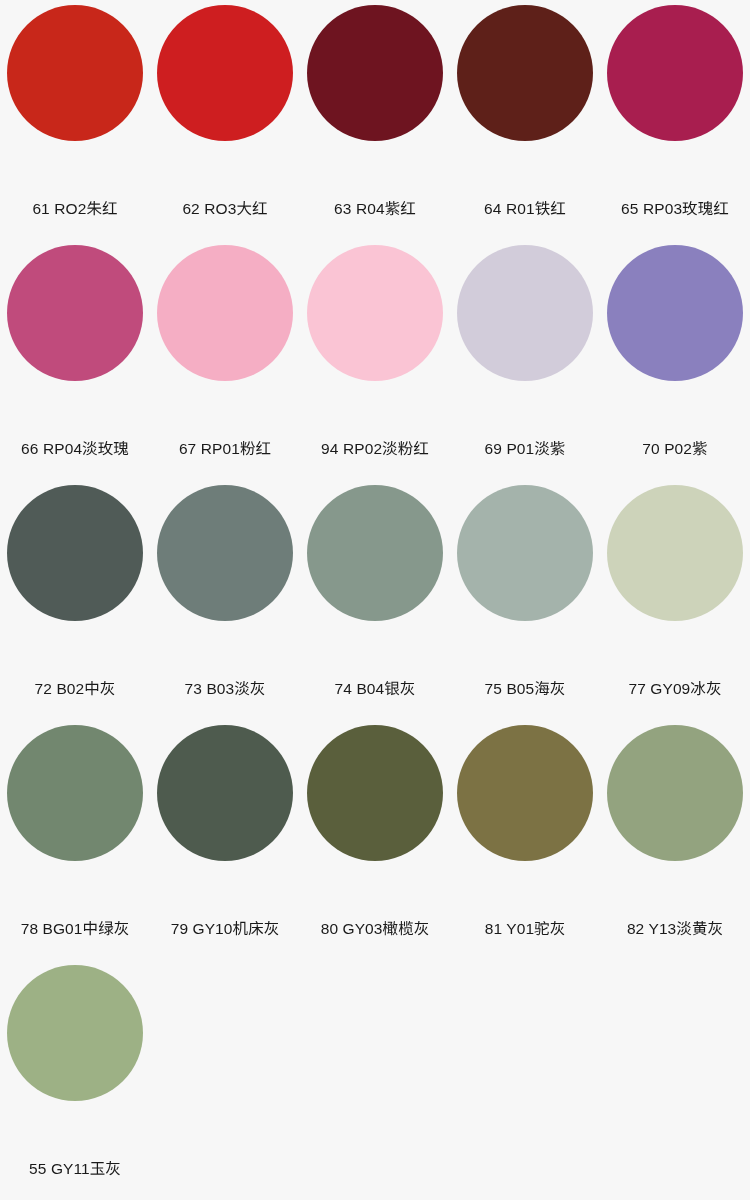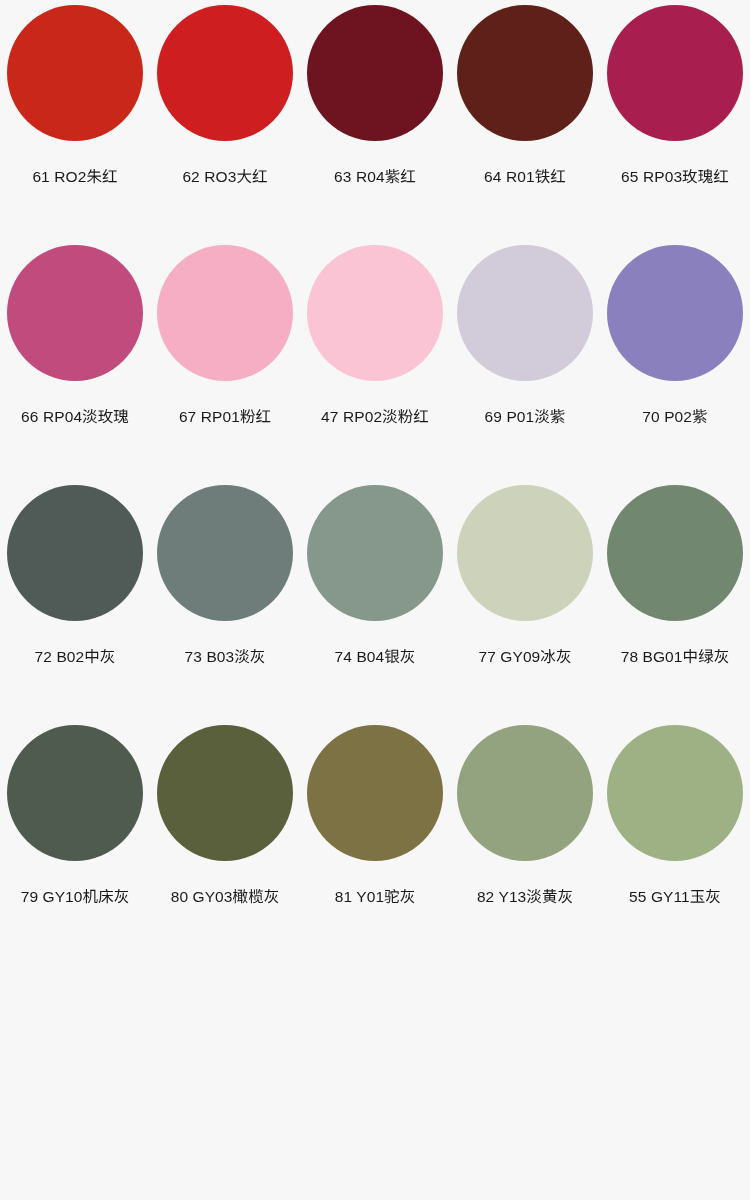--- a/index.html
+++ b/index.html
@@ -31,20 +31,21 @@
   }
   .swatch-cell {
     width: 150px;
     height: 240px;
     display: flex;
     flex-direction: column;
     align-items: center;
     justify-content: flex-start;
     box-sizing: border-box;
     padding-top: 5px;
+    gap: 32px;
   }
   .swatch-circle {
     width: 136px;
     height: 136px;
     border-radius: 50%;
     flex: 0 0 auto;
     background: #cccccc;
   }
   .swatch-label {
     margin-top: 26px;
@@ -85,41 +86,45 @@
       <div class="swatch-cell">
         <div class="swatch-circle" style="background-color: rgb(192, 75, 124);"></div>
         <div class="swatch-label">66 RP04淡玫瑰</div>
       </div>
       <div class="swatch-cell">
         <div class="swatch-circle" style="background-color: rgb(245, 174, 196);"></div>
         <div class="swatch-label">67 RP01粉红</div>
       </div>
       <div class="swatch-cell">
         <div class="swatch-circle" style="background-color: rgb(250, 196, 212);"></div>
-        <div class="swatch-label">47 RP02淡粉红</div>
+        <div class="swatch-label">94 RP02淡粉红</div>
       </div>
       <div class="swatch-cell">
         <div class="swatch-circle" style="background-color: rgb(210, 204, 218);"></div>
         <div class="swatch-label">69 P01淡紫</div>
       </div>
       <div class="swatch-cell">
         <div class="swatch-circle" style="background-color: rgb(138, 128, 190);"></div>
         <div class="swatch-label">70 P02紫</div>
       </div>
       <div class="swatch-cell">
         <div class="swatch-circle" style="background-color: rgb(80, 91, 87);"></div>
         <div class="swatch-label">72 B02中灰</div>
       </div>
       <div class="swatch-cell">
         <div class="swatch-circle" style="background-color: rgb(110, 125, 121);"></div>
         <div class="swatch-label">73 B03淡灰</div>
       </div>
       <div class="swatch-cell">
         <div class="swatch-circle" style="background-color: rgb(134, 152, 140);"></div>
         <div class="swatch-label">74 B04银灰</div>
+      </div>
+      <div class="swatch-cell">
+        <div class="swatch-circle" style="background-color: rgb(164, 179, 171);"></div>
+        <div class="swatch-label">75 B05海灰</div>
       </div>
       <div class="swatch-cell">
         <div class="swatch-circle" style="background-color: rgb(205, 211, 186);"></div>
         <div class="swatch-label">77 GY09冰灰</div>
       </div>
       <div class="swatch-cell">
         <div class="swatch-circle" style="background-color: rgb(114, 135, 111);"></div>
         <div class="swatch-label">78 BG01中绿灰</div>
       </div>
       <div class="swatch-cell">

